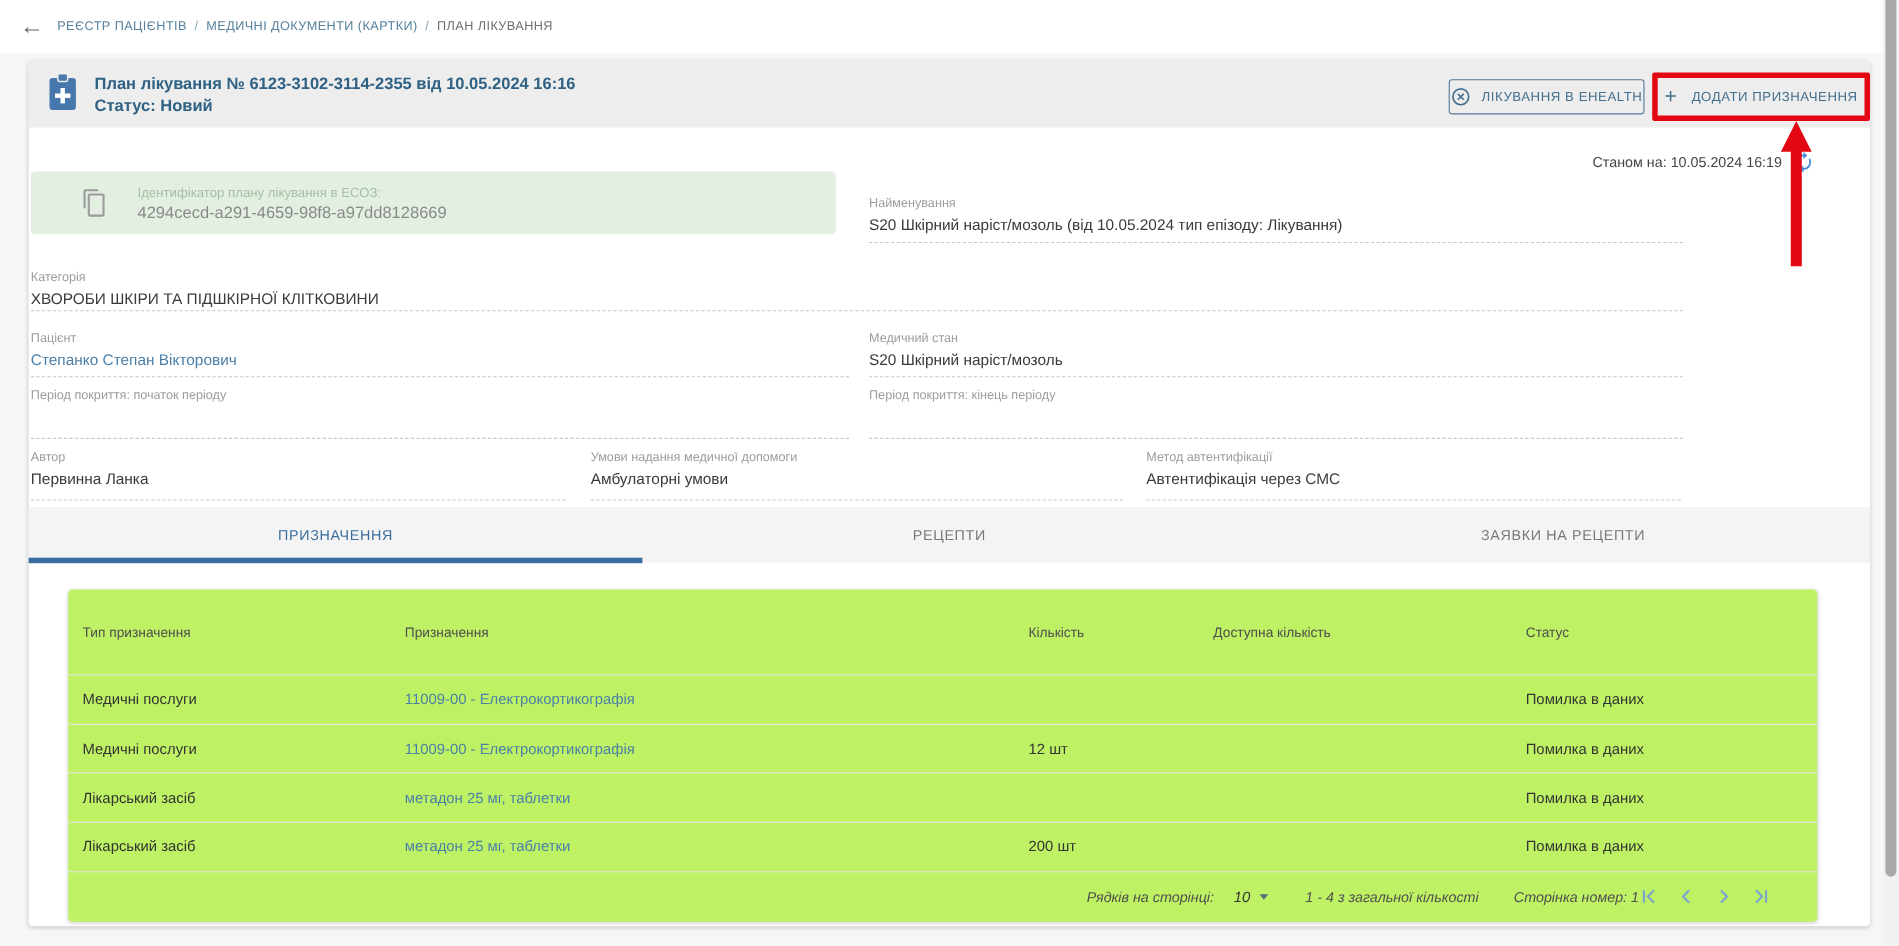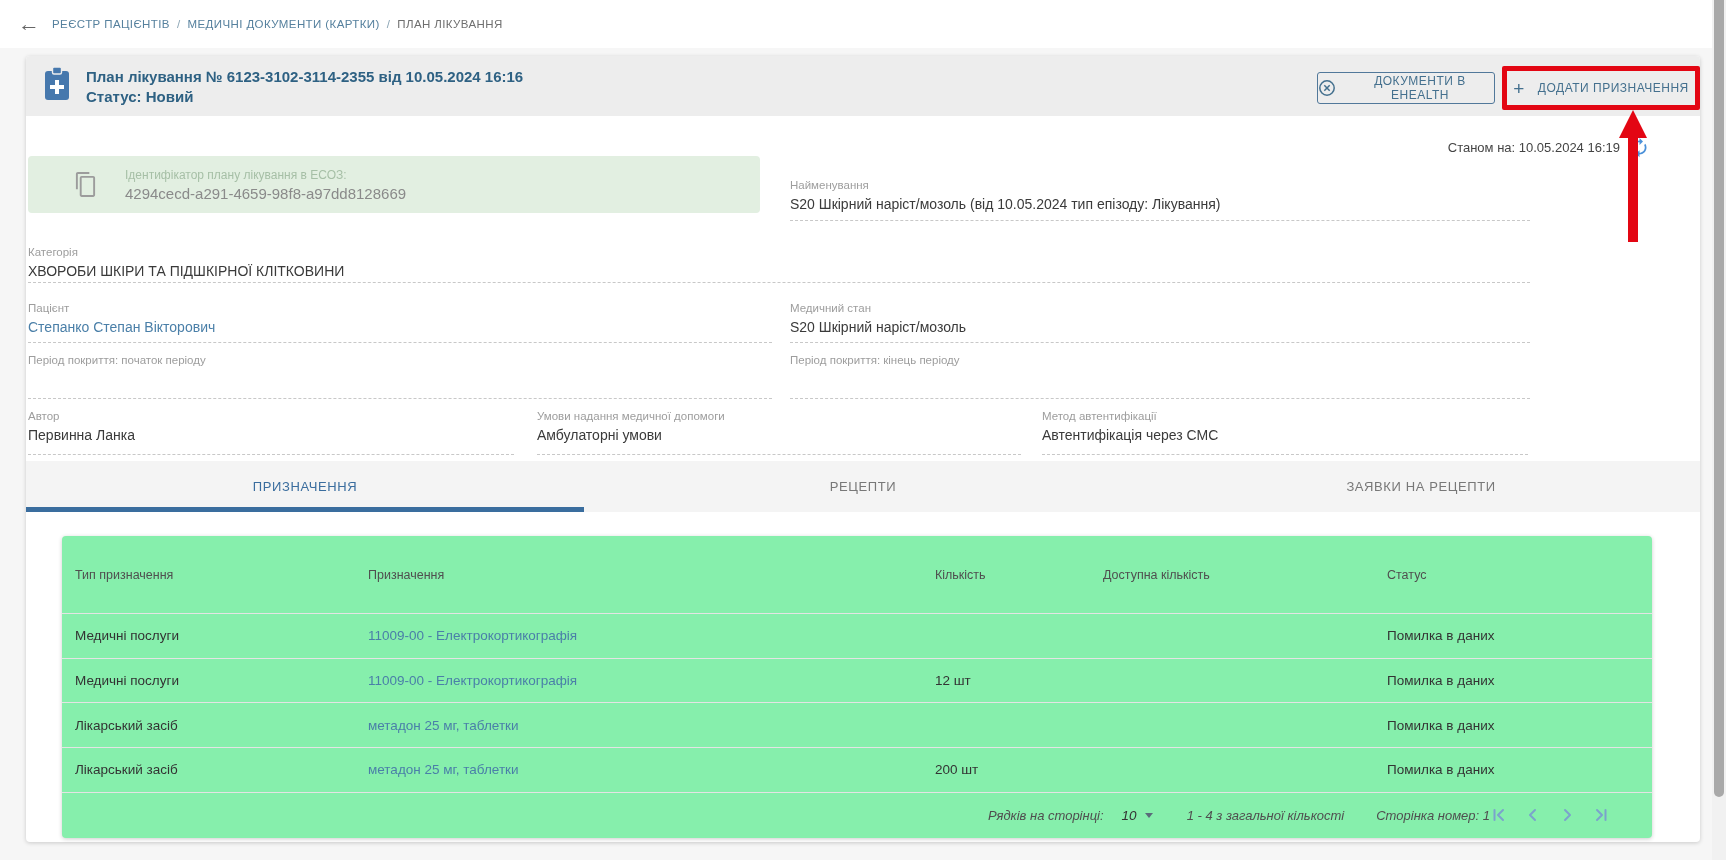--- a/index.html
+++ b/index.html
@@ -103,21 +103,21 @@
     font-size:13px; letter-spacing:.6px; color:#787878; cursor:pointer; position:relative;
   }
   .tab.active { color:#3a6d9e; }
   .tab.active::after {
     content:""; position:absolute; left:0; right:0; bottom:0; height:5px; background:#3a6d9e;
   }
 
   
   .tablecard {
     position:absolute; left:36px; top:480px; width:1590px; height:302px;
-    background:#86efac; border-radius:4px; box-shadow:0 1px 4px rgba(0,0,0,.2);
+    background:#bef264; border-radius:4px; box-shadow:0 1px 4px rgba(0,0,0,.2);
     display:flex; flex-direction:column;
   }
   .thead, .trow {
     display:grid; grid-template-columns:293px 567px 168px 284px 1fr;
     align-items:center; padding-left:13px;
   }
   .thead { height:77px; font-size:12.5px; color:#4f4f4f; }
   .trow  { height:44.7px; border-top:1px solid #e4e4e4; font-size:13.5px; color:#333; }
   .cell-link { color:#4a7fa8; cursor:pointer; }
   .pagination {
@@ -167,21 +167,21 @@
       <span class="band-title">Статус: Новий</span>
     </div>
 
     <button class="btn-cancel">
       <span style="display:flex">
         <svg width="18" height="18" viewBox="0 0 18 18">
           <circle cx="9" cy="9" r="7.2" fill="none" stroke="#44708e" stroke-width="1.5"></circle>
           <path d="M6.3 6.3l5.4 5.4M11.7 6.3l-5.4 5.4" stroke="#44708e" stroke-width="1.5"></path>
         </svg>
       </span>
-      <span>ДОКУМЕНТИ В EHEALTH</span>
+      <span>ЛІКУВАННЯ В EHEALTH</span>
     </button>
 
     <div class="red-box">
       <button class="btn-add">
         <span class="plus-glyph">+</span>
         <span>ДОДАТИ ПРИЗНАЧЕННЯ</span>
       </button>
     </div>
   </div>
 

